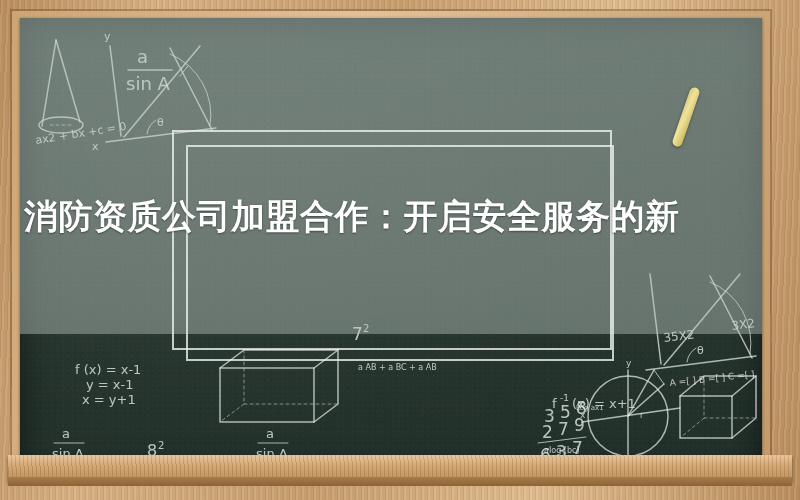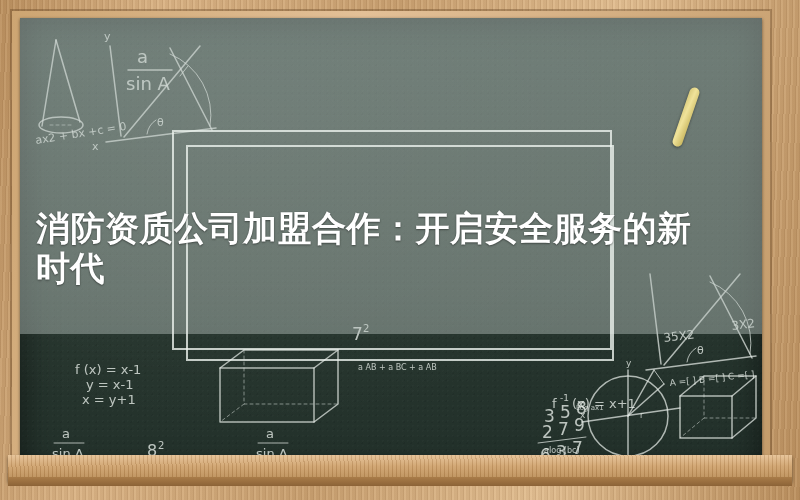--- a/index.html
+++ b/index.html
@@ -62,21 +62,21 @@
   
   .deco-rect{position:absolute;border:2px solid rgba(236,242,238,.80);}
   .deco-outer{left:152px;top:112px;width:436px;height:216px;}
   .deco-inner{left:166px;top:127px;width:424px;height:212px;}
 
   
   .title-wrap{
     position:absolute;left:4px;top:178px;width:728px;
   }
   .title{
-    margin:12px;color:#ffffff;font-weight:700;font-size:34px;line-height:40px;
+    margin:0;color:#ffffff;font-weight:700;font-size:34px;line-height:40px;
     letter-spacing:.5px;
     text-shadow:0 1px 2px rgba(0,0,0,.38),0 0 1px rgba(0,0,0,.3);
   }
 
   
   .chalk-stick{position:absolute;border-radius:4px;}
   .chalk-white{
     left:485px;top:442px;width:43px;height:13px;
     background:linear-gradient(180deg,#ffffff 0%,#f2f2f0 45%,#cfcfca 100%);
     box-shadow:0 1px 2px rgba(0,0,0,.45);
@@ -247,21 +247,20 @@
     </div>
 
     <div class="board-haze"></div>
 
     <div class="deco-rect deco-outer"></div>
     <div class="deco-rect deco-inner"></div>
 
     <div class="title-wrap">
       <h1 class="title">
         <span>消防资质公司加盟合作：开启安全服务的新</span><br>
-        <span>时代</span>
       </h1>
     </div>
 
     <div class="chalk-diagonal"></div>
 
     <div class="chalk-stick chalk-white"></div>
     <div class="chalk-stick chalk-yellow"></div>
   </div>
 
   <div class="ledge"></div>

